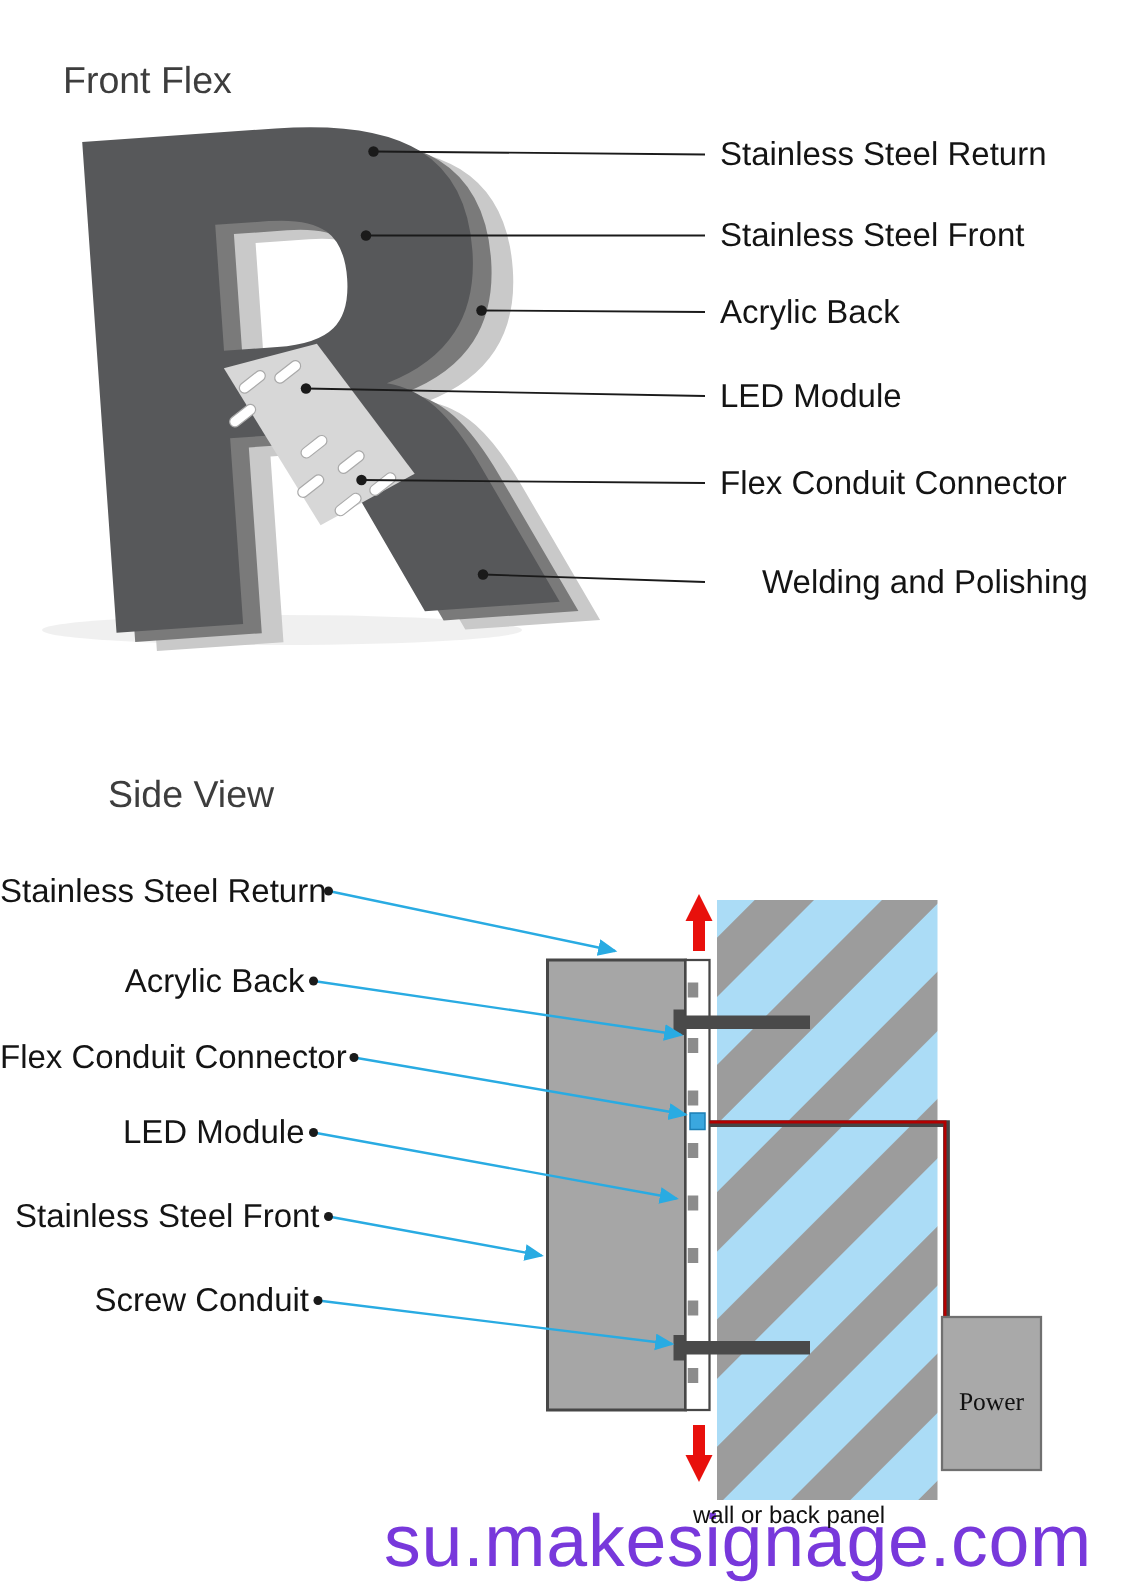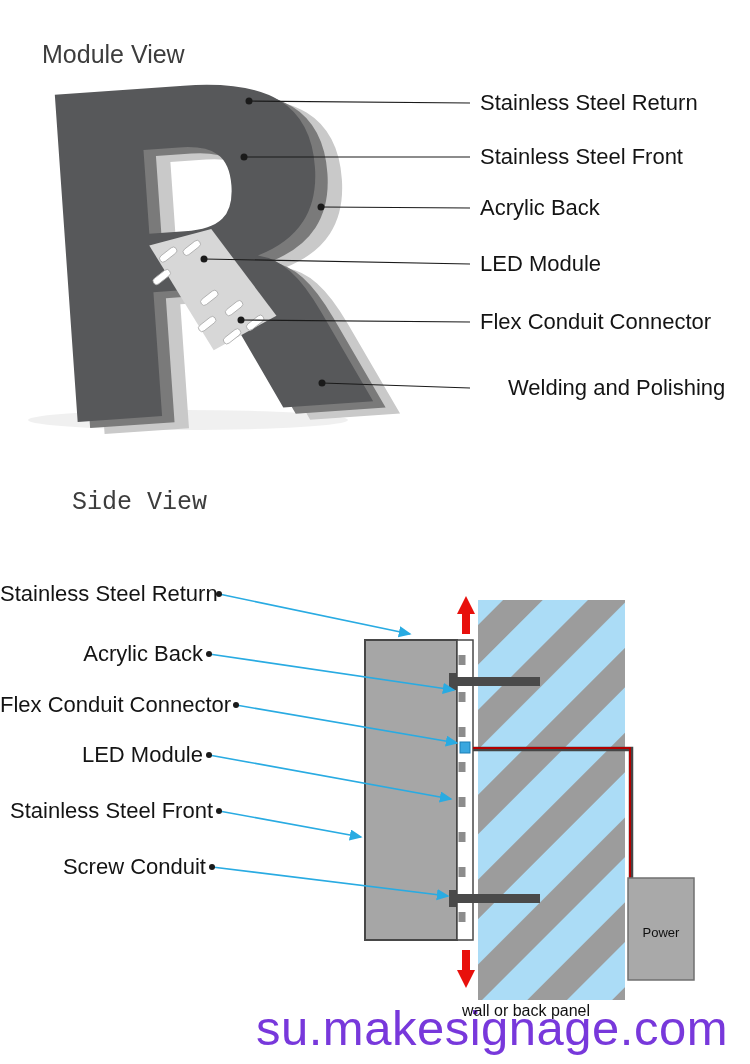--- a/index.html
+++ b/index.html
@@ -12,21 +12,21 @@
     position:absolute;font-size:25px;font-weight:500;color:#3d3d3d;
     z-index:4;white-space:nowrap;
   }
   .callout{
     position:absolute;font-size:22px;color:#141414;z-index:4;
     white-space:nowrap;line-height:20px;
   }
   .callout.align-right{text-align:right;}
   .power-label{
     position:absolute;left:626px;top:925px;width:70px;text-align:center;
-    font-size:13px;color:#101010;z-index:4;
+    font-size:17px;color:#101010;z-index:4;font-family:Liberation Serif, serif;
   }
   .wall-caption{
     position:absolute;left:462px;top:1002px;width:180px;text-align:left;
     font-size:16px;color:#101010;z-index:4;white-space:nowrap;
   }
   .watermark{
     position:absolute;left:256px;top:1000px;font-size:49px;color:#6d28d9;
     opacity:.92;z-index:3;white-space:nowrap;letter-spacing:0.5px;
   }
 </style>
@@ -139,30 +139,30 @@
         <circle cx="219" cy="594" r="3"></circle>
         <circle cx="209" cy="654" r="3"></circle>
         <circle cx="236" cy="705" r="3"></circle>
         <circle cx="209" cy="755" r="3"></circle>
         <circle cx="219" cy="811" r="3"></circle>
         <circle cx="212" cy="867" r="3"></circle>
       </g>
     </g>
   </svg>
 
-  <div class="section-title" style="left:42px;top:40px;">Module View</div>
+  <div class="section-title" style="left:42px;top:40px;">Front Flex</div>
 
   <div class="callout" style="left:480px;top:93px;">Stainless Steel Return</div>
   <div class="callout" style="left:480px;top:147px;">Stainless Steel Front</div>
   <div class="callout" style="left:480px;top:198px;">Acrylic Back</div>
   <div class="callout" style="left:480px;top:254px;">LED Module</div>
   <div class="callout" style="left:480px;top:312px;">Flex Conduit Connector</div>
   <div class="callout" style="left:480px;top:378px;margin-left:28px;">Welding and Polishing</div>
 
-  <div class="section-title" style="left:72px;top:488px;font-family:Liberation Mono, monospace;">Side View</div>
+  <div class="section-title" style="left:72px;top:516px;">Side View</div>
 
   <div class="callout align-right" style="left:0px;top:584px;width:213px;">Stainless Steel Return</div>
   <div class="callout align-right" style="left:0px;top:644px;width:203px;">Acrylic Back</div>
   <div class="callout align-right" style="left:0px;top:695px;width:230px;">Flex Conduit Connector</div>
   <div class="callout align-right" style="left:0px;top:745px;width:203px;">LED Module</div>
   <div class="callout align-right" style="left:0px;top:801px;width:213px;">Stainless Steel Front</div>
   <div class="callout align-right" style="left:0px;top:857px;width:206px;">Screw Conduit</div>
 
   <div class="power-label">Power</div>
 

